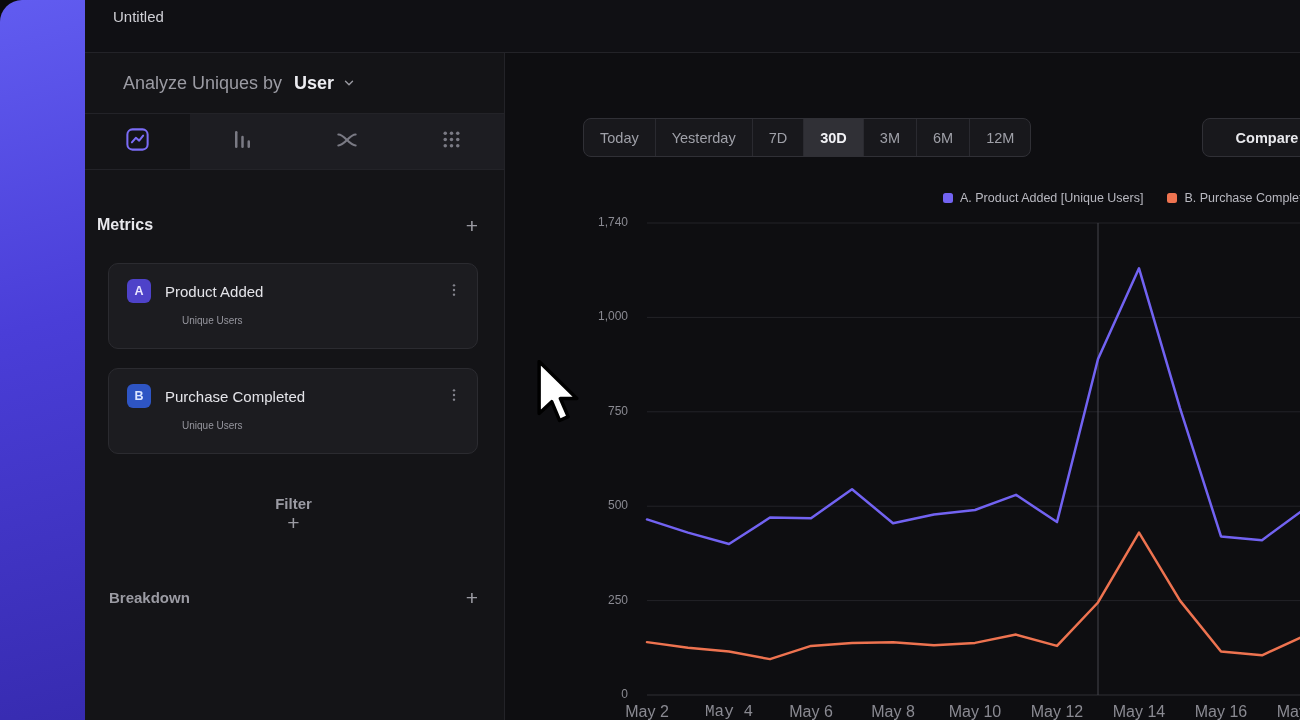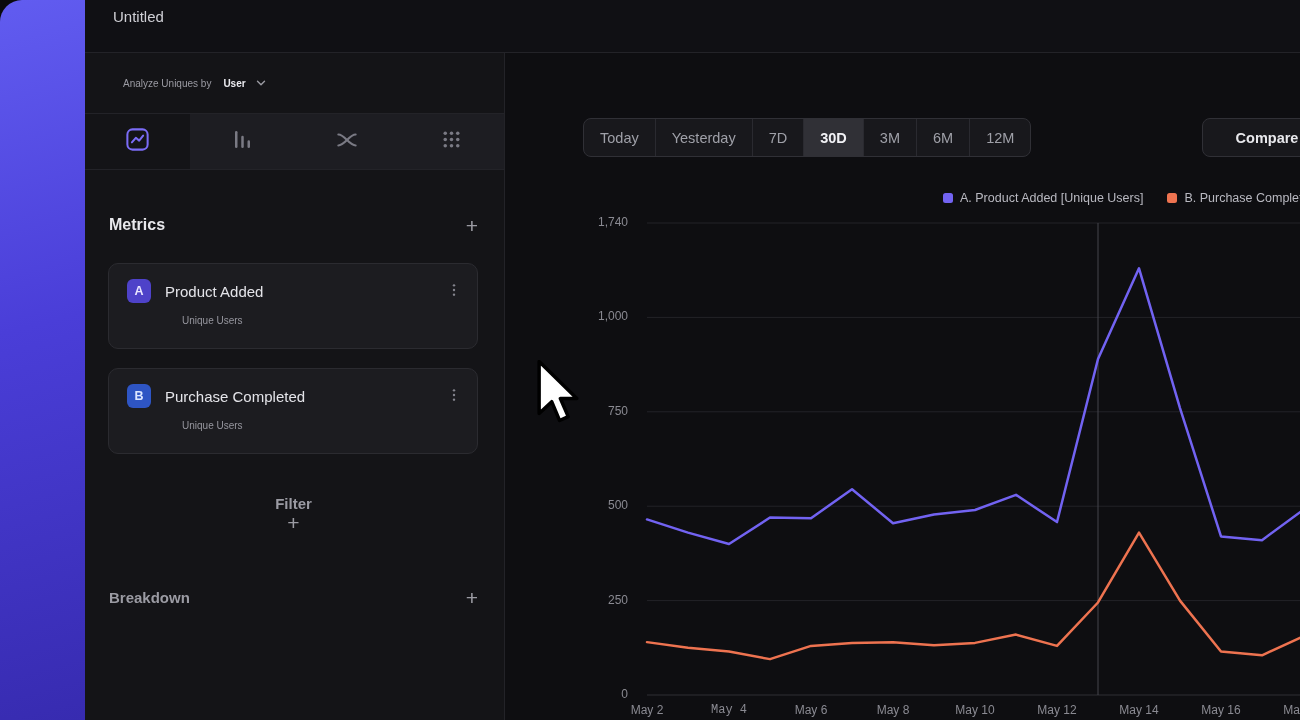--- a/index.html
+++ b/index.html
@@ -19,30 +19,30 @@
   .titlebar { height:53px; border-bottom:1px solid #232328; padding:8px 0 0 28px;
     color:#cfcfd5; font-size:15px; }
 
   .content { position:absolute; top:53px; left:0; right:0; bottom:0; display:flex; }
 
   
   .sidebar { width:420px; min-width:420px; background:#141417; border-right:1px solid #232328;
     display:flex; flex-direction:column; }
 
   .sb-header { height:60px; display:flex; align-items:center; gap:8px; padding-left:38px;
-    font-size:10px; color:#9b9ba3; }
+    font-size:18px; color:#9b9ba3; }
   .sb-header .value { color:#ececf1; font-weight:700; margin-left:4px; }
   .chev { color:#9b9ba3; display:flex; align-items:center; }
 
   .tabs { height:57px; border-top:1px solid #232328; border-bottom:1px solid #232328; display:flex; }
   .tab { flex:1; display:flex; align-items:center; justify-content:center; color:#7a7a84; cursor:pointer; }
   .tab.raised { background:#1d1d22; }
   .tab.active { color:#7b6cf6; background:#141417; }
 
-  .metrics-head { margin:40px 26px 23px 24px; height:30px; display:flex; align-items:center;
+  .metrics-head { margin:40px 26px 23px 12px; height:30px; display:flex; align-items:center;
     justify-content:space-between; color:#e8e8ec; font-size:16px; font-weight:700;gap:48px; }
   .plus { color:#9b9ba3; font-size:21px; font-weight:400; line-height:1; cursor:pointer; }
 
   .card { margin:0 26px 19px 23px; height:86px; background:#1c1c20; border:1px solid #2b2b30;
     border-radius:10px; padding:15px 16px 0 18px; position:relative; }
   .card-top { display:flex; align-items:center; gap:14px; }
   .badge { width:24px; height:24px; border-radius:6px; display:flex; align-items:center;
     justify-content:center; font-size:12.5px; font-weight:700; }
   .badge-a { background:#4e42c9; color:#e9e5ff; }
   .badge-b { background:#2e55c4; color:#dde7ff; }
@@ -74,21 +74,21 @@
 
   .legend { position:absolute; left:438px; top:138px; display:flex; gap:24px;
     white-space:nowrap; font-size:12.5px; color:#b9b9c1; }
   .legend-item { display:flex; align-items:center; gap:7px; }
   .legend-swatch { width:10px; height:10px; border-radius:2.5px; flex:none; }
 
   #chart-svg { position:absolute; left:0; top:0; }
   #y-labels { position:absolute; left:0; top:0; width:123px; height:667px; }
   .y-label { position:absolute; left:0; width:100%; text-align:right; color:#8a8a92; font-size:12px; }
   #x-labels { position:absolute; left:0; top:0; width:100%; height:667px; }
-  .x-label { position:absolute; top:650px; width:68px; text-align:center; color:#8a8a92; font-size:12px; }
+  .x-label { position:absolute; top:650px; width:68px; text-align:center; color:#8a8a92; font-size:16px; }
 
   .cursor { position:absolute; left:536px; top:360px; pointer-events:none; }
 </style>
 </head>
 <body>
 
 <div class="stage">
 
   <div class="gradient-strip"></div>
 

